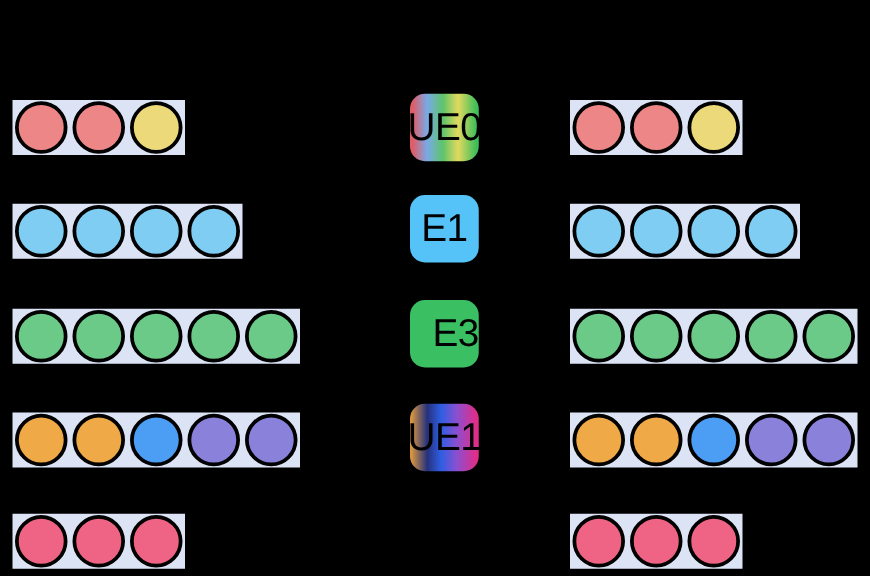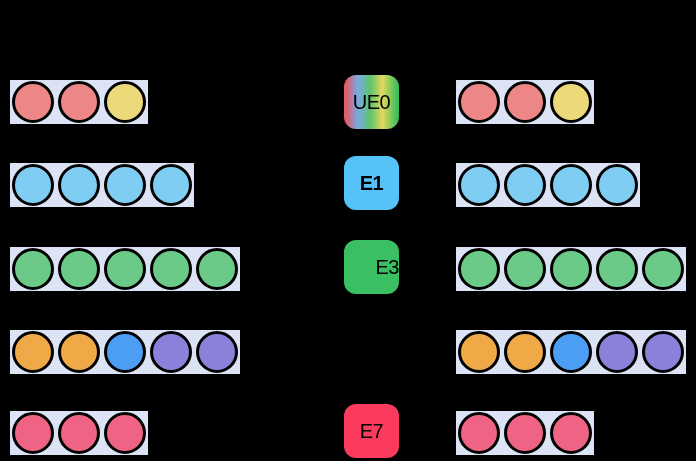--- a/index.html
+++ b/index.html
@@ -27,30 +27,29 @@
   }
   .ebox {
     position: absolute;
     left: 328px;
     width: 55px; height: 54px;
     border-radius: 12px;
     display: flex;
     align-items: center;
     justify-content: center;
     color: #000;
-    font-size: 20px;
+    font-size: 31px;
     letter-spacing: -0.5px;
-    margin-left: 16px;
   }
   
   .r1 { top: 80px; }  .r2 { top: 163px; } .r3 { top: 247px; }
   .r4 { top: 330px; } .r5 { top: 411px; }
   .left  { left: 10px; }
   .right { left: 456px; }
-  .b1 { top: 75px; } .b2 { top: 156px; font-weight: bold; } .b3 { top: 240px; }
+  .b1 { top: 75px; } .b2 { top: 156px; } .b3 { top: 240px; }
   .b4 { top: 323px; } .b5 { top: 404px; }
 </style>
 </head>
 <body>
 
 <div id="canvas">
 
   <div class="strip left r1">
     <div class="circle" style="background: rgb(237, 134, 134);"></div>
     <div class="circle" style="background: rgb(237, 134, 134);"></div>
@@ -84,22 +83,22 @@
 
   <div class="ebox b1" style="background: linear-gradient(90deg, rgb(224, 92, 102) 4%, rgb(120, 170, 232) 25%, rgb(94, 196, 106) 48%, rgb(226, 217, 94) 70%, rgb(63, 191, 90) 96%);">
     <span>UE0</span>
   </div>
   <div class="ebox b2" style="background: rgb(85, 195, 247);">
     <span>E1</span>
   </div>
   <div class="ebox b3" style="background: rgb(58, 192, 99); justify-content: flex-end;">
     <span>E3</span>
   </div>
-  <div class="ebox b5" style="background: rgb(251, 59, 94);">
-    <span>E7</span>
+  <div class="ebox b4" style="background: linear-gradient(90deg, rgb(216, 149, 63) 2%, rgb(38, 49, 124) 25%, rgb(46, 94, 226) 45%, rgb(138, 79, 208) 68%, rgb(224, 45, 138) 96%);">
+    <span>UE1</span>
   </div>
 
   <div class="strip right r1">
     <div class="circle" style="background: rgb(237, 134, 134);"></div>
     <div class="circle" style="background: rgb(237, 134, 134);"></div>
     <div class="circle" style="background: rgb(236, 217, 122);"></div>
   </div>
   <div class="strip right r2">
     <div class="circle" style="background: rgb(127, 205, 242);"></div>
     <div class="circle" style="background: rgb(127, 205, 242);"></div>

